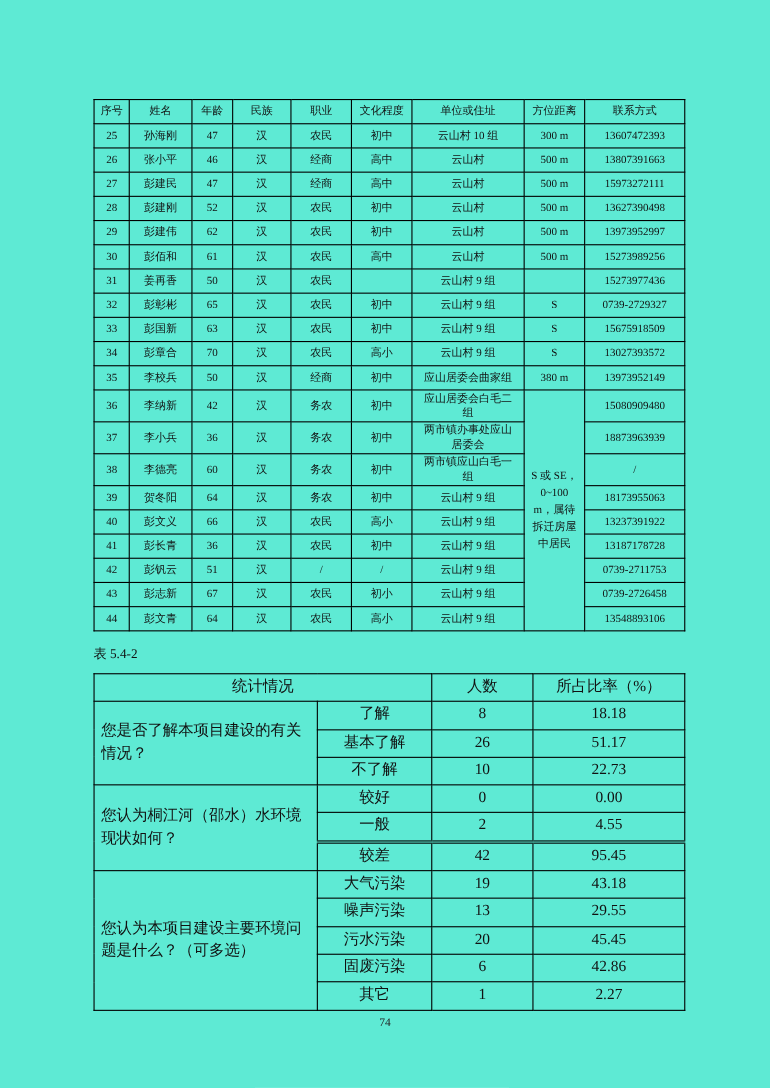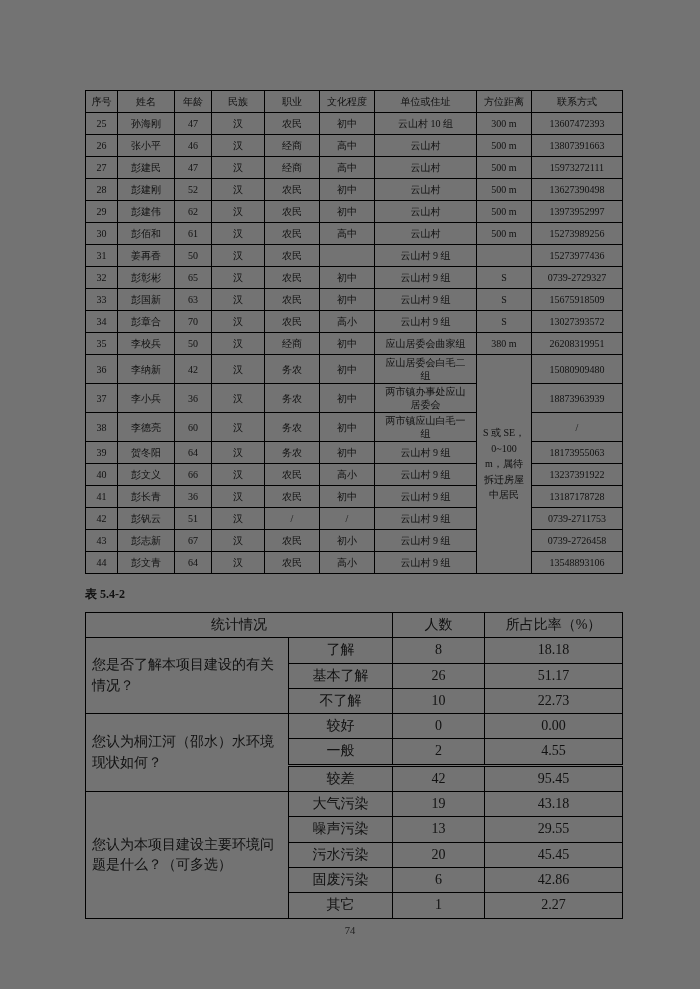--- a/index.html
+++ b/index.html
@@ -1,21 +1,21 @@
 <!DOCTYPE html>
 <html><head>
 <meta charset="utf-8">
 <style>
   * { margin: 0; padding: 0; box-sizing: border-box; }
   html, body { background: #ffffff; }
   .page {
     position: relative;
     width: 700px;
     height: 989px;
-    background: #737373;
+    background: #5eead4;
     font-family: "Liberation Serif", "DejaVu Serif", serif;
     color: #111111;
     overflow: hidden;
   }
   table { border-collapse: collapse; table-layout: fixed; }
   
   .t1 {
     position: absolute;
     left: 85px; top: 90px;
     width: 537px;
@@ -34,21 +34,21 @@
   .t1 .addr { white-space: pre-line; }
   .t1 .merged-dist { padding: 2px 5px; line-height: 1.55; }
   
   .caption {
     position: absolute;
     left: 85px; top: 583px;
     width: 537px; height: 22px;
   }
   .caption-label {
     position: absolute; left: 0; top: 3px;
-    font-weight: bold; font-size: 12px;
+    font-weight: normal; font-size: 12px;
   }
   .caption-title {
     position: absolute; left: 0; top: 1px;
     width: 100%;
     text-align: center;
     font-weight: bold;
     font-size: 14px;
     letter-spacing: 4px;
   }
   
@@ -226,21 +226,21 @@
         </tr>
         <tr>
           <td>35</td>
           <td>李校兵</td>
           <td>50</td>
           <td>汉</td>
           <td>经商</td>
           <td>初中</td>
           <td class="addr">应山居委会曲家组</td>
           <td>380 m</td>
-          <td>26208319951</td>
+          <td>13973952149</td>
         </tr>
         <tr>
           <td>36</td>
           <td>李纳新</td>
           <td>42</td>
           <td>汉</td>
           <td>务农</td>
           <td>初中</td>
           <td class="addr">应山居委会白毛二
 组</td>

